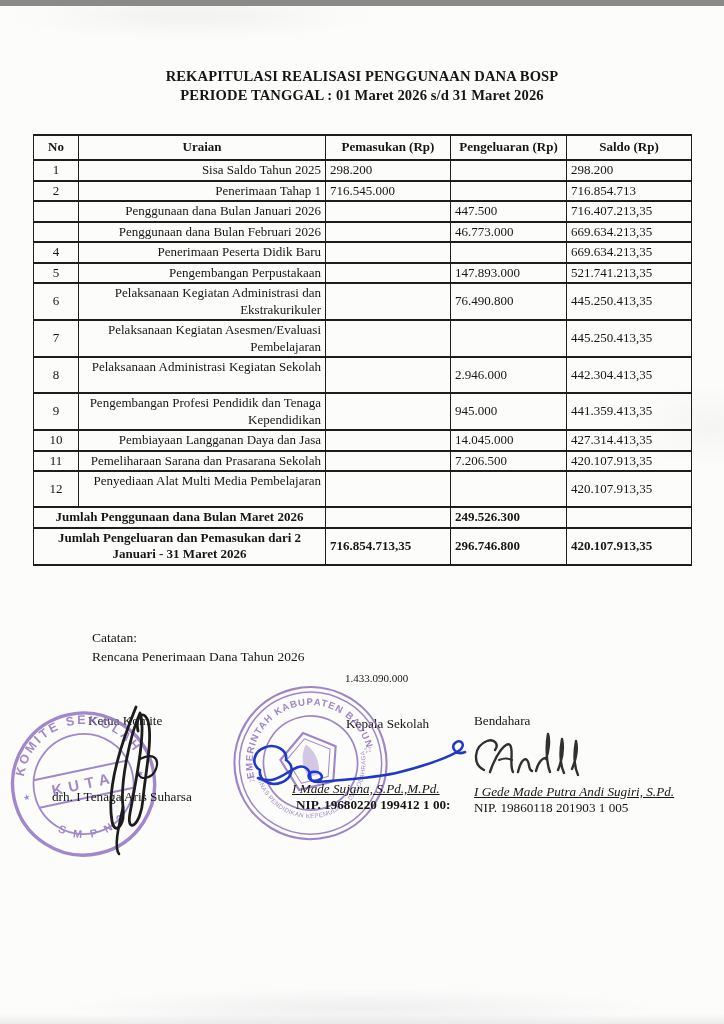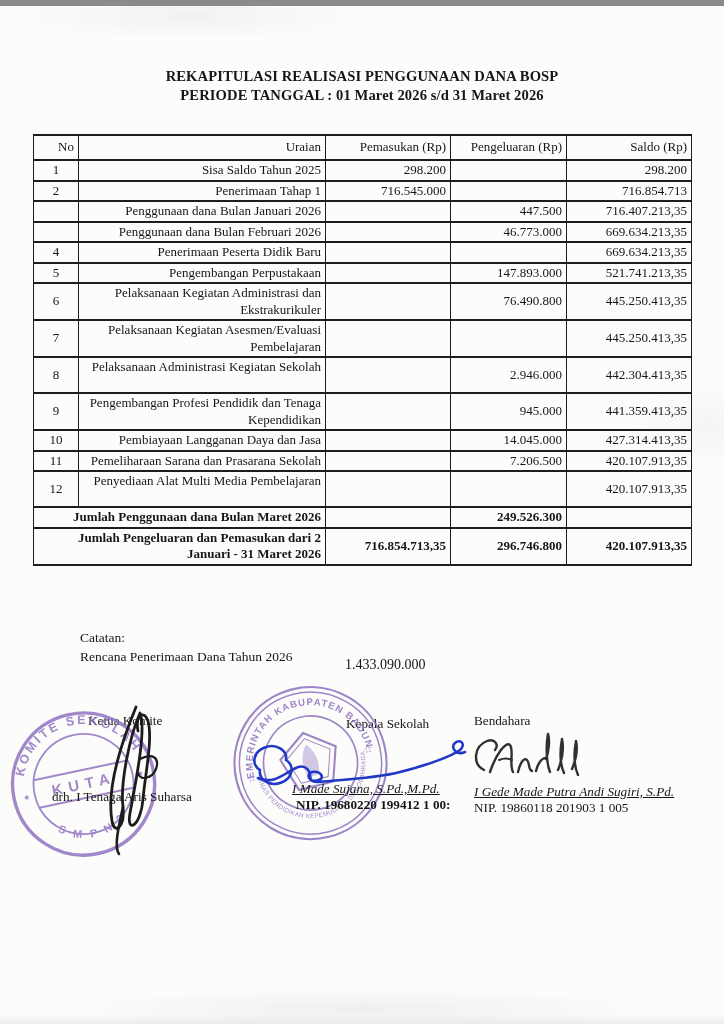--- a/index.html
+++ b/index.html
@@ -17,30 +17,30 @@
   .scan-bottom{position:absolute;left:0;right:0;bottom:0;height:16px;
     background:linear-gradient(rgba(0,0,0,0), rgba(148,154,158,0.16) 60%, rgba(255,255,255,0.9));}
   .title{ text-align:center; padding-top:61px; font-weight:bold; font-size:14.6px; line-height:19px; letter-spacing:0.1px;}
   table.main{ border-collapse:collapse; margin:29px 0 0 33px; table-layout:fixed; width:658px;}
   table.main th, table.main td{
     border-style:solid; border-color:#1d1d1d;
     border-width:2px 1.3px;
     padding:1px 4px; font-size:13px; line-height:16.5px;
     overflow:hidden;
   }
-  table.main th{ font-weight:normal; text-align:right; height:21px; }
+  table.main th{ font-weight:bold; text-align:center; height:21px; }
   td.no-cell{ text-align:center; }
   td.uraian-cell{ text-align:right; vertical-align:top; padding-left:5px;}
-  td.label-cell{ text-align:right; vertical-align:middle; padding-left:3px; font-weight:bold;}
-  td.num-cell{ text-align:right; vertical-align:middle; }
+  td.label-cell{ text-align:center; vertical-align:middle; padding-left:3px; font-weight:bold;}
+  td.num-cell{ text-align:left; vertical-align:middle; }
   tr.r{ height:19px; }
   tr.tall{ height:36px; }
   tr.bold td{ font-weight:bold; }
-  .notes{ position:absolute; left:80px; top:623px; font-size:13.5px; line-height:18.5px; }
-  .notes-value{ position:absolute; left:345px; top:651px; font-size:14px; }
+  .notes{ position:absolute; left:92px; top:623px; font-size:13.5px; line-height:18.5px; }
+  .notes-value{ position:absolute; left:345px; top:666px; font-size:11px; }
   .sig-label{ position:absolute; font-size:13.2px; }
   .sig-name{ position:absolute; font-size:13.2px; white-space:nowrap; }
   .underlined{ text-decoration:underline;font-style:italic; }
   .stamp{ position:absolute; opacity:0.82; }
   .stamp svg text{ font-family:"Liberation Sans", sans-serif; }
   .ink{ position:absolute; }
   .ink svg path{ fill:none; stroke:currentColor; stroke-linecap:round; stroke-linejoin:round; }
 </style>
 </head>
 <body>

